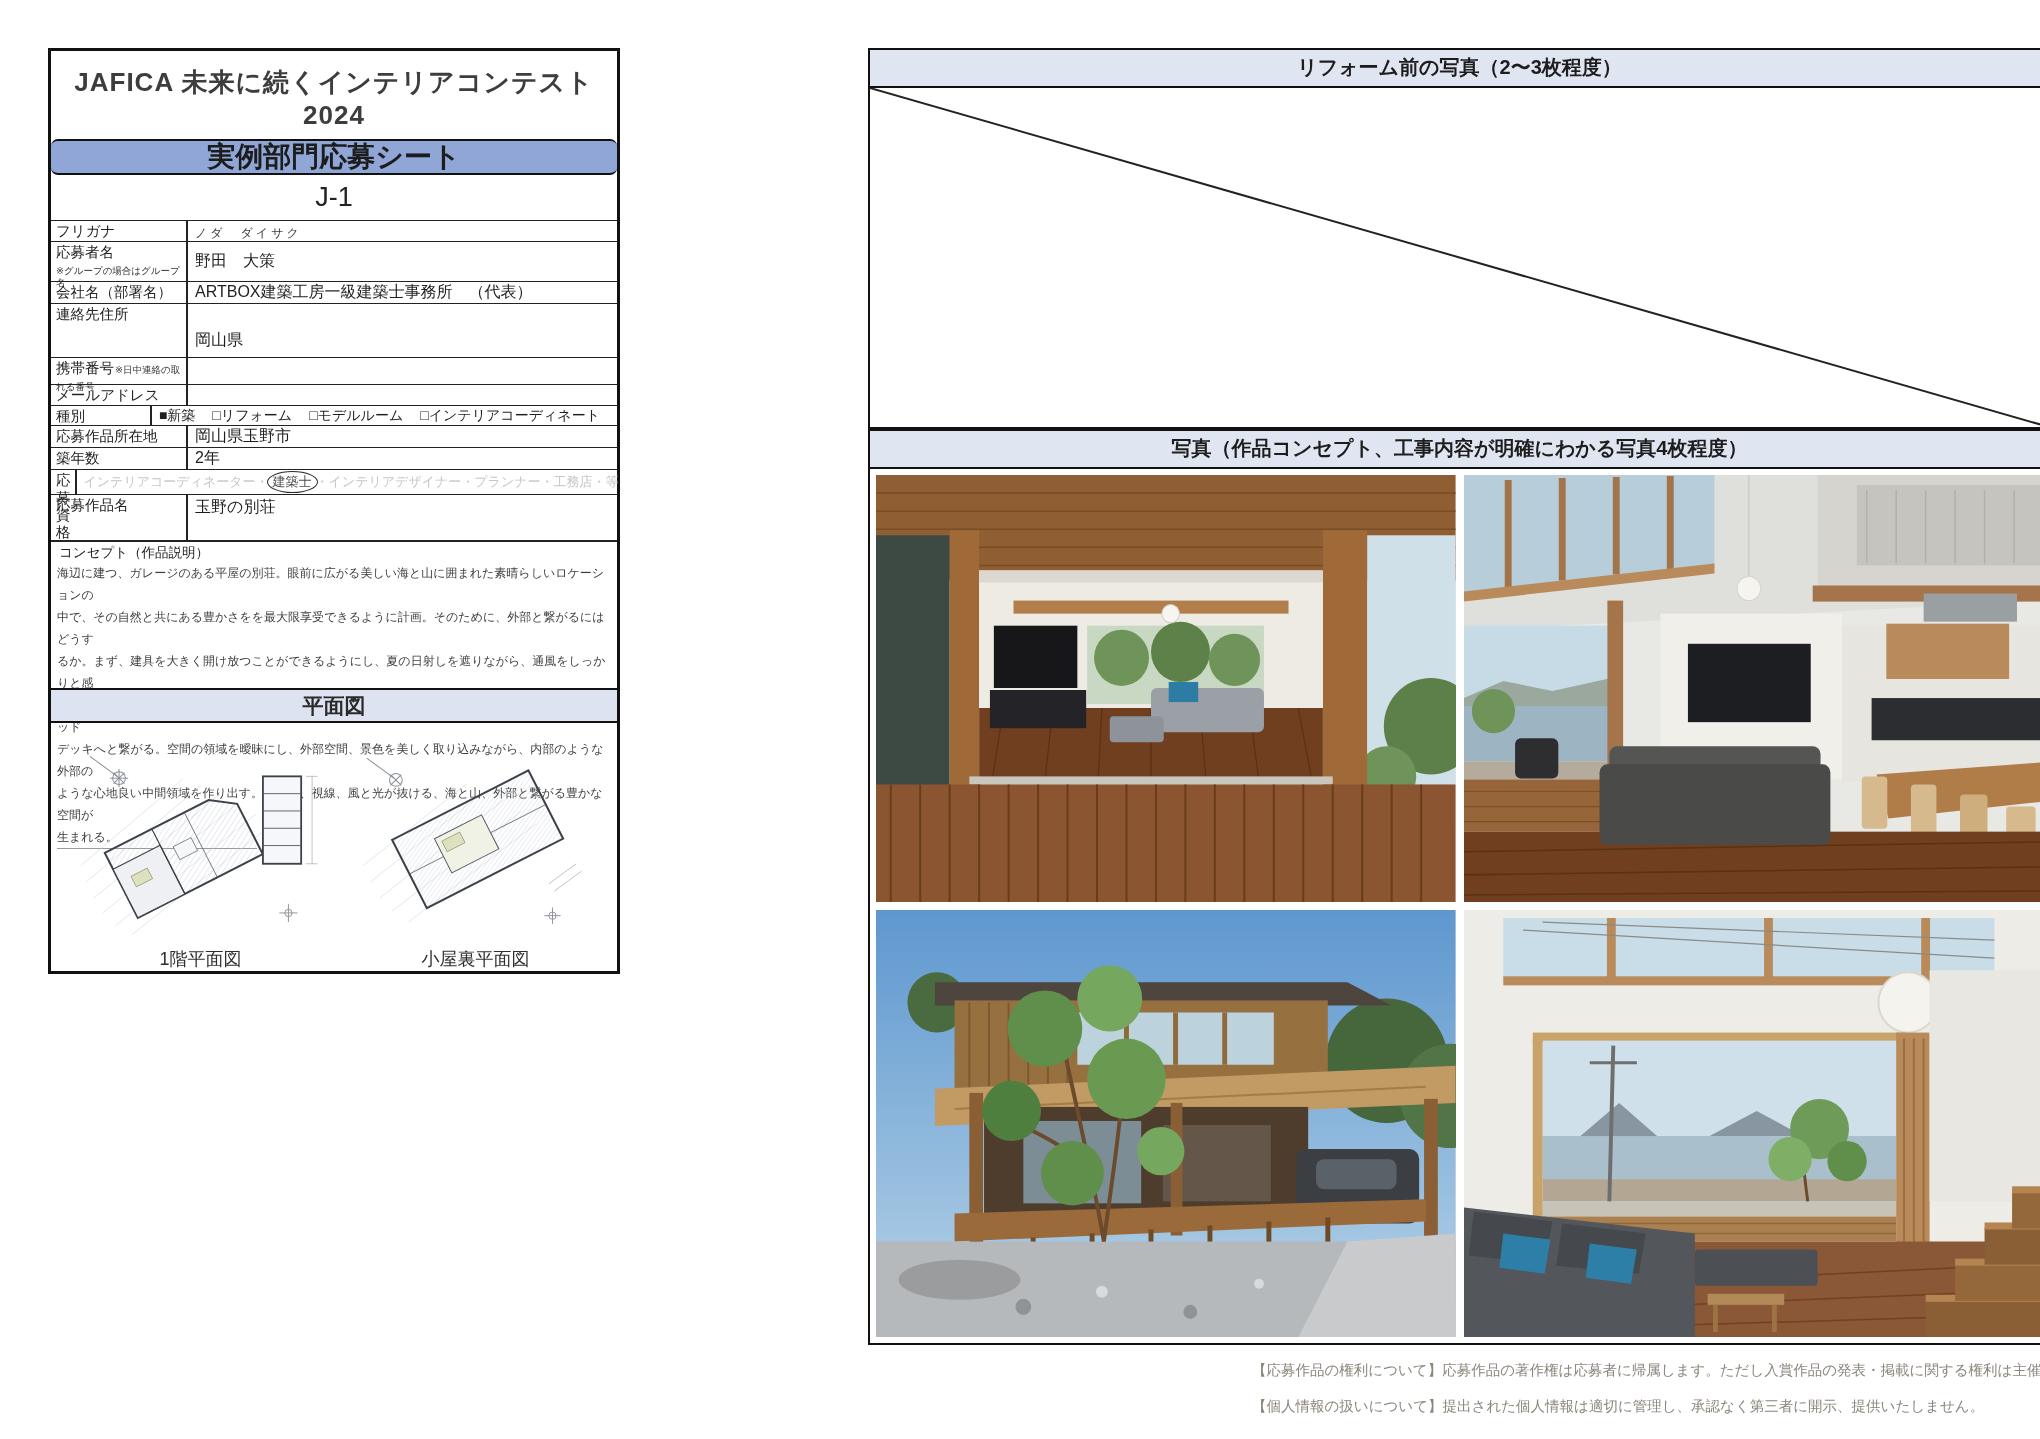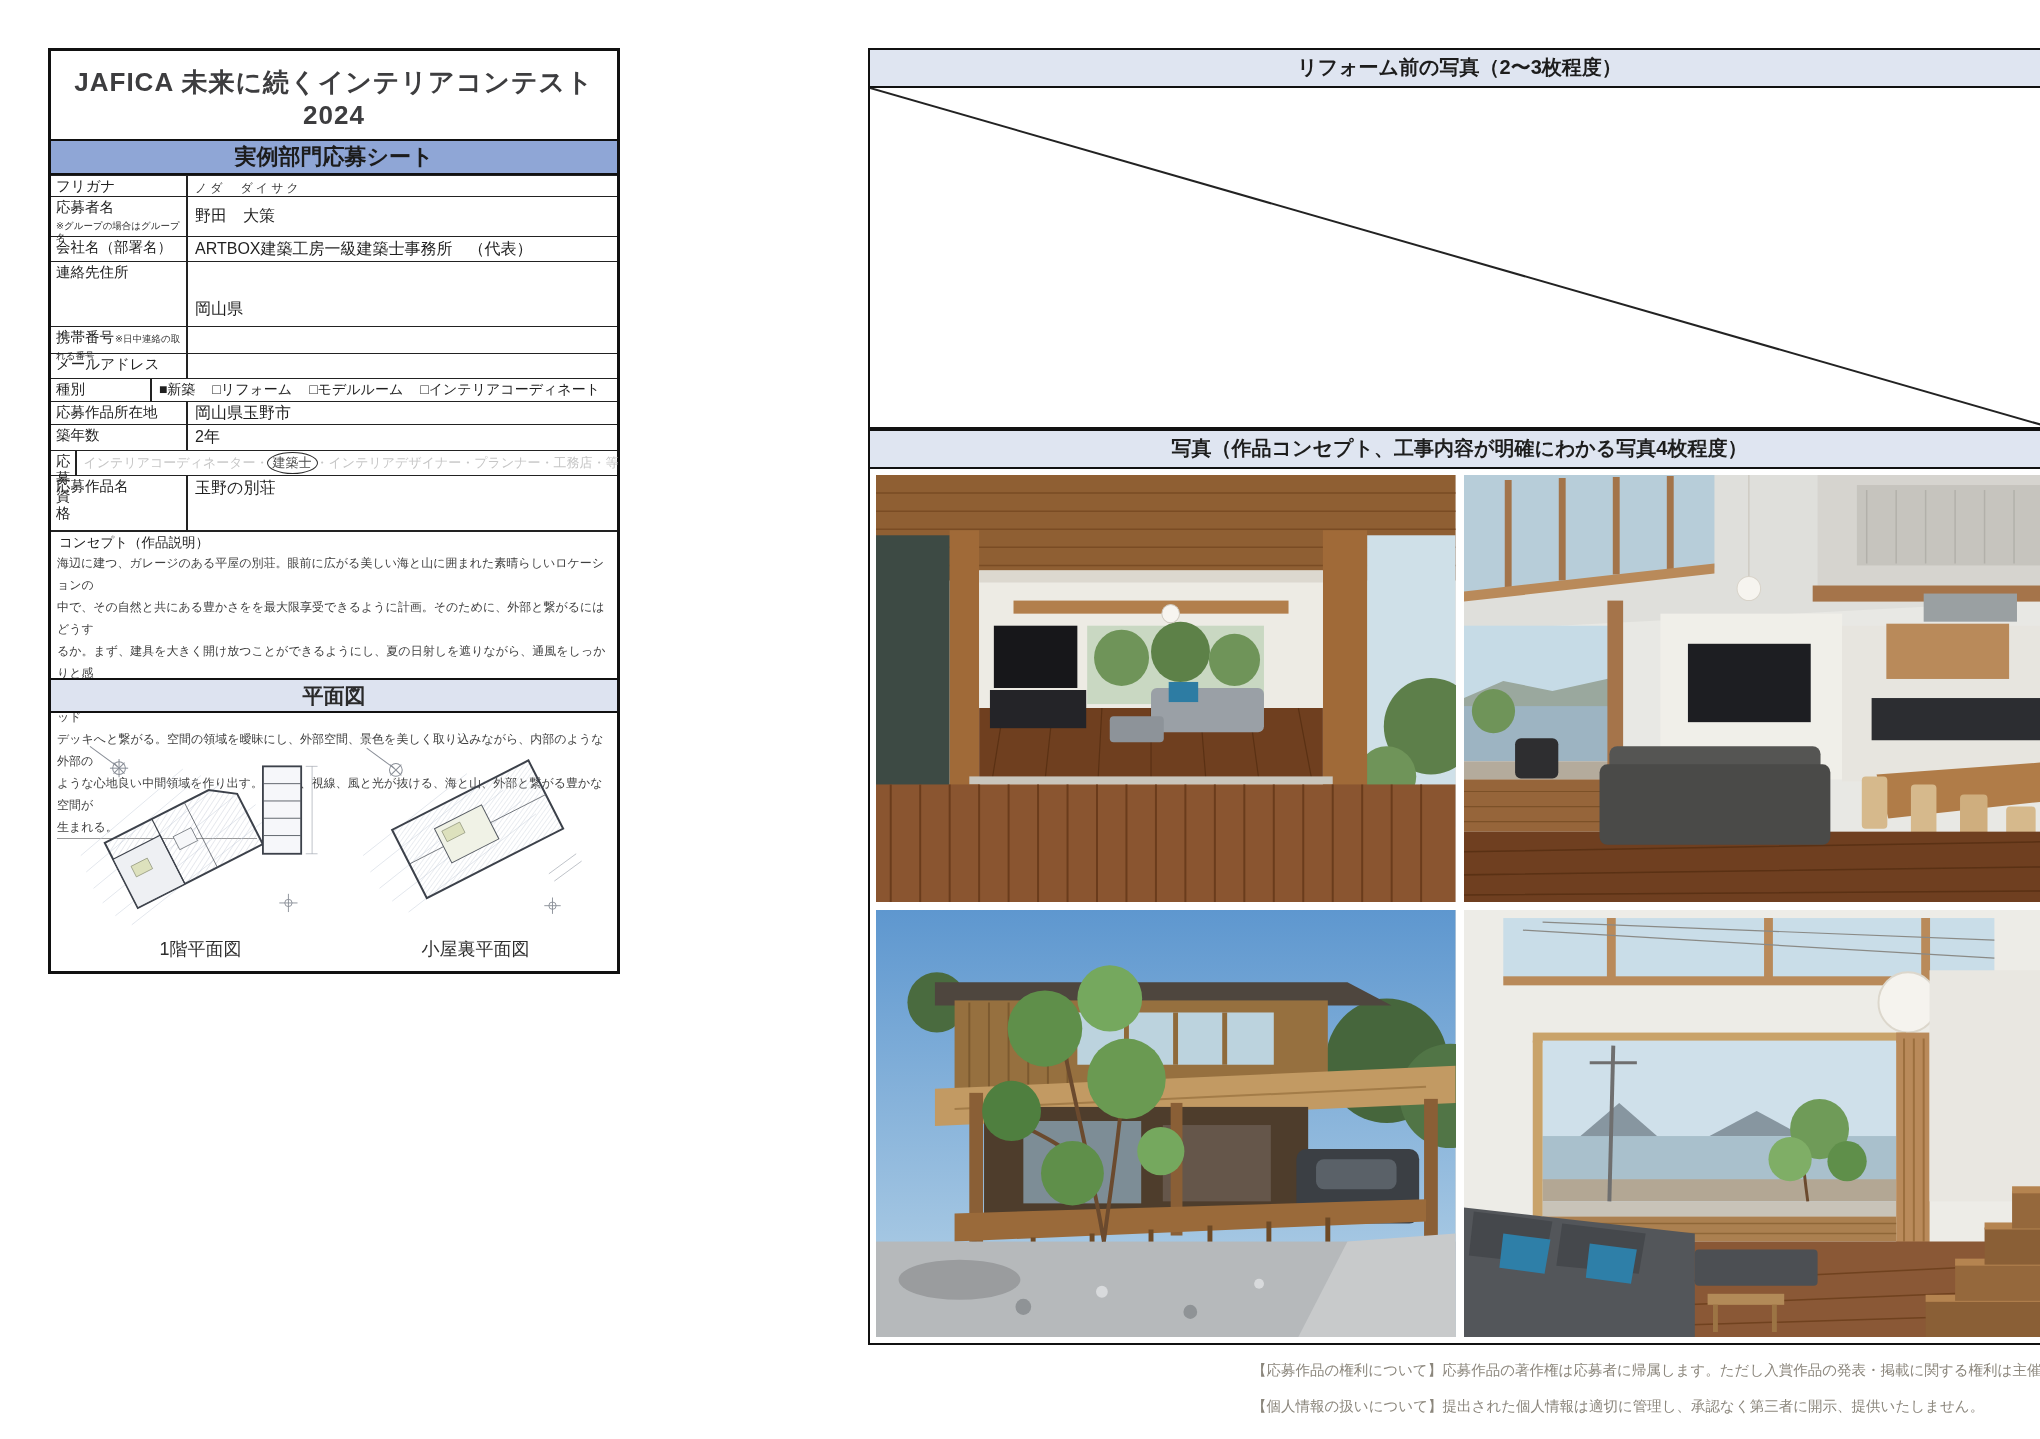--- a/index.html
+++ b/index.html
@@ -6,21 +6,21 @@
   #canvas{position:relative;width:2040px;height:1439px;background:#ffffff;overflow:hidden;
           font-family:"Liberation Sans","DejaVu Sans",sans-serif;color:#1f1f1f;}
   *{box-sizing:border-box;}
 
   
   .form-box{position:absolute;left:48px;top:48px;width:572px;height:926px;border:3px solid #111;background:#fff;display:flex;flex-direction:column;}
   .hdr{height:88px;text-align:center;}
   .hdr .title{padding-top:14px;font-size:26px;font-weight:bold;color:#3d3d3f;letter-spacing:1px;}
   .hdr .subtitle{margin-top:7px;font-size:15px;color:#4a4a4c;letter-spacing:3px;}
   .banner{text-align:center;font-weight:bold;border-top:2px solid #111;border-bottom:2px solid #111;}
-  .banner.dark{height:36px;line-height:32px;font-size:22px;background:#8fa6d6;color:#1c1c1c;}
+  .banner.dark{height:36px;line-height:32px;font-size:28px;background:#8fa6d6;color:#1c1c1c;border-radius:7px;}
   .banner.light{height:35px;line-height:31px;font-size:21px;background:#dde3f0;color:#2a2a2a;}
   .entry{height:45px;line-height:45px;text-align:center;font-size:27px;color:#222;}
   .row{display:flex;border-top:1.5px solid #222;}
   .lab{width:137px;border-right:2px solid #222;padding:2px 4px 0 5px;font-size:14.5px;color:#222;line-height:1.2;}
   .lab .lab-note{display:block;font-size:9.5px;color:#333;margin-top:4px;}
   .lab .lab-note.inline{display:inline;margin-left:1px;}
   .val{flex:1;padding:2px 0 0 7px;font-size:16px;color:#1f1f1f;}
   .val.kana{font-size:12px;letter-spacing:3px;padding-top:4px;color:#3a3a3a;}
   .val.mid{display:flex;align-items:center;padding-top:0;}
   .val.bottom{display:flex;align-items:flex-end;padding-bottom:6px;}
@@ -57,20 +57,21 @@
 <body>
 
 <div id="canvas">
 
   <div class="form-box">
     <div class="hdr">
       <div class="title">JAFICA 未来に続くインテリアコンテスト 2024</div>
       <div class="subtitle">キズナでつながろう、共創の未来へ。</div>
     </div>
     <div class="banner dark">実例部門応募シート</div>
+    <div class="entry">J-1</div>
 
     <div class="row" style="height:21px">
       <div class="lab"><span>フリガナ</span></div>
       <div class="val kana">ノダ　ダイサク</div>
     </div>
     <div class="row" style="height:40px">
       <div class="lab"><span>応募者名</span><span class="lab-note">※グループの場合はグループ名</span></div>
       <div class="val mid">野田　大策</div>
     </div>
     <div class="row" style="height:25px">

